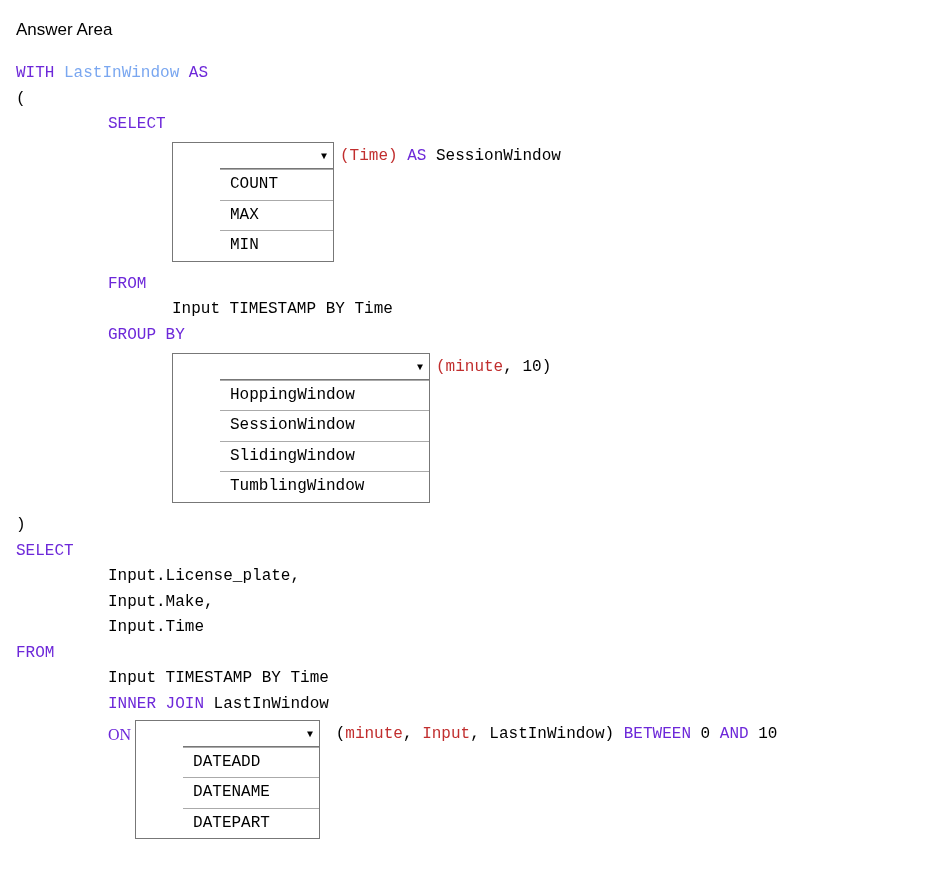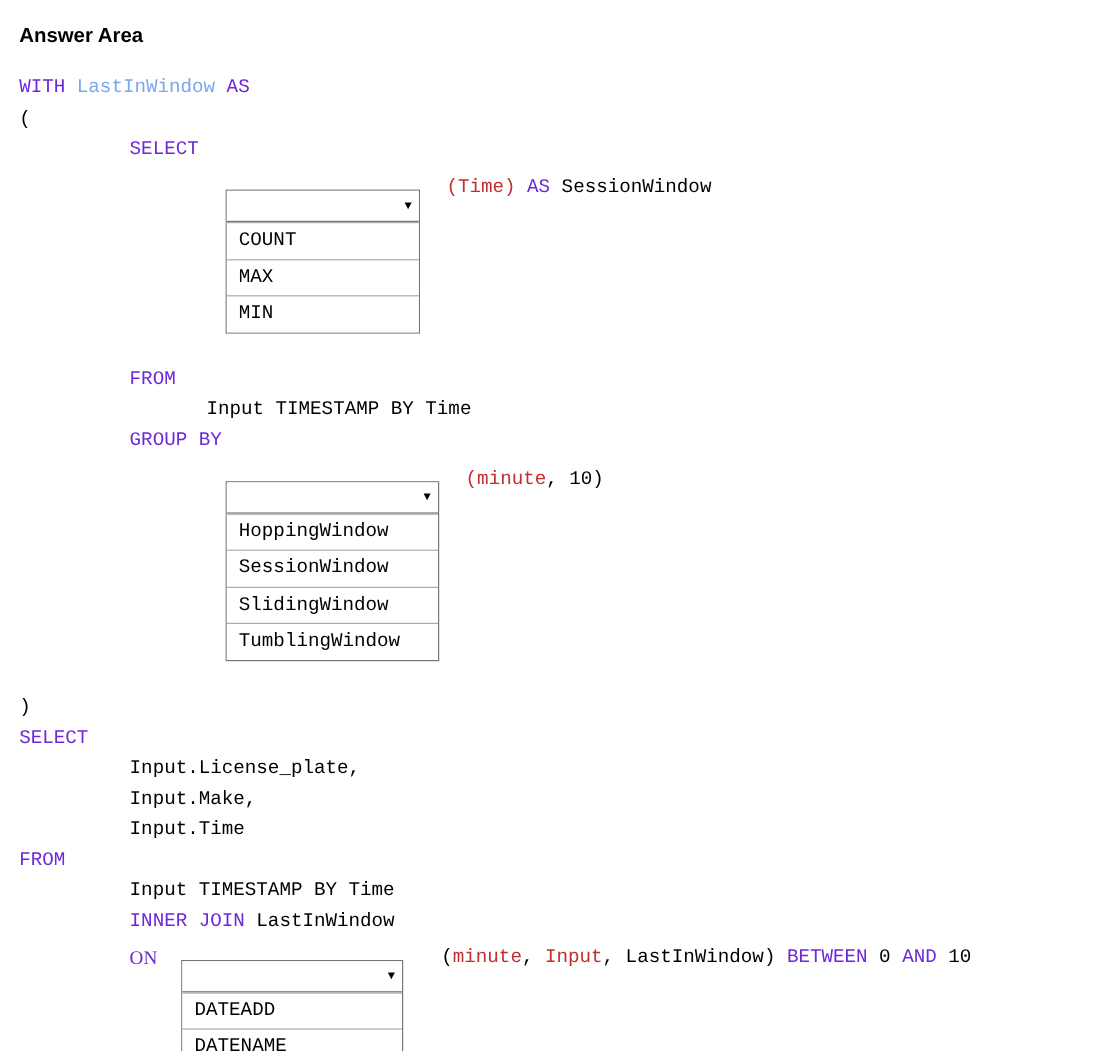--- a/index.html
+++ b/index.html
@@ -9,21 +9,21 @@
       font-family: "Courier New", Courier, monospace;
       font-size: 16px;
       background: #ffffff;
       margin: 0;
       padding: 16px;
       color: #000000;
       line-height: 1.6;
     }
     .title {
       font-family: Arial, sans-serif;
-      font-weight: bold;
+      font-weight: normal;
       font-size: 17px;
       color: #000000;
       margin-bottom: 18px;
     }
     .kw-blue {
       color: #6d28d9;
     }
     .cte-name {
       color: #7aa7f0;
     }
@@ -41,21 +41,22 @@
     .indent1 {
       padding-left: 92px;
     }
     .indent2 {
       padding-left: 156px;
     }
     .dropdown-group {
       display: inline-block;
       vertical-align: top;
       border: 1px solid #777;
-      margin: 16px;
+      margin: 0;
+      padding-left: 47px;
     }
     .dropdown-select {
       display: block;
       width: 100%;
       border: none;
       border-bottom: 1px solid #777;
       height: 26px;
       padding: 2px 6px;
       background: #fff;
       position: relative;
@@ -74,21 +75,21 @@
       padding: 2px 10px;
       background: #fff;
       font-family: "Courier New", Courier, monospace;
       font-size: 16px;
       color: #000;
     }
     .dropdown-option:first-of-type {
       border-top: none;
     }
     .dd-w1 { width: 162px; }
-    .dd-w2 { width: 178px; }
+    .dd-w2 { width: 258px; }
     .dd-w3 { width: 185px; }
     .trailing-text {
       padding-left: 6px;
       padding-top: 2px;
       white-space: pre;
     }
     .row-align-top {
       display: flex;
       align-items: flex-start;
     }

